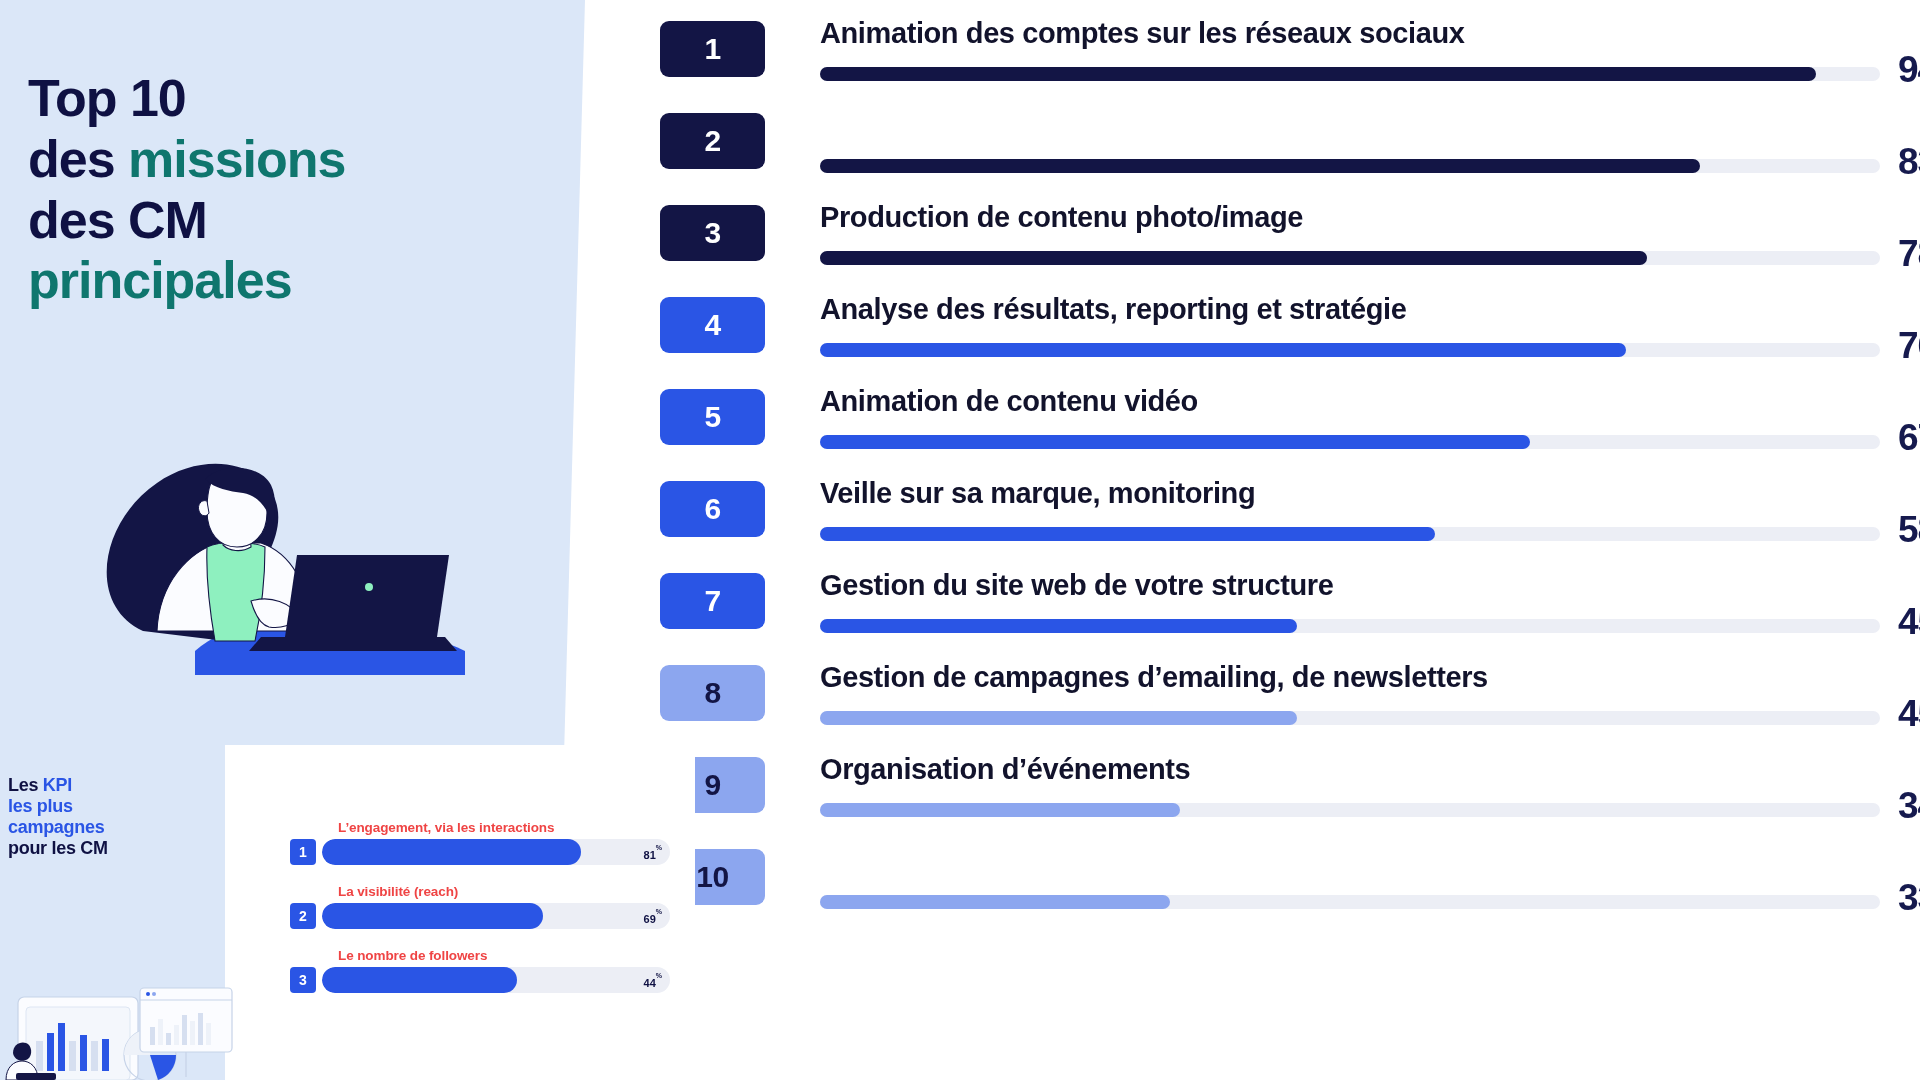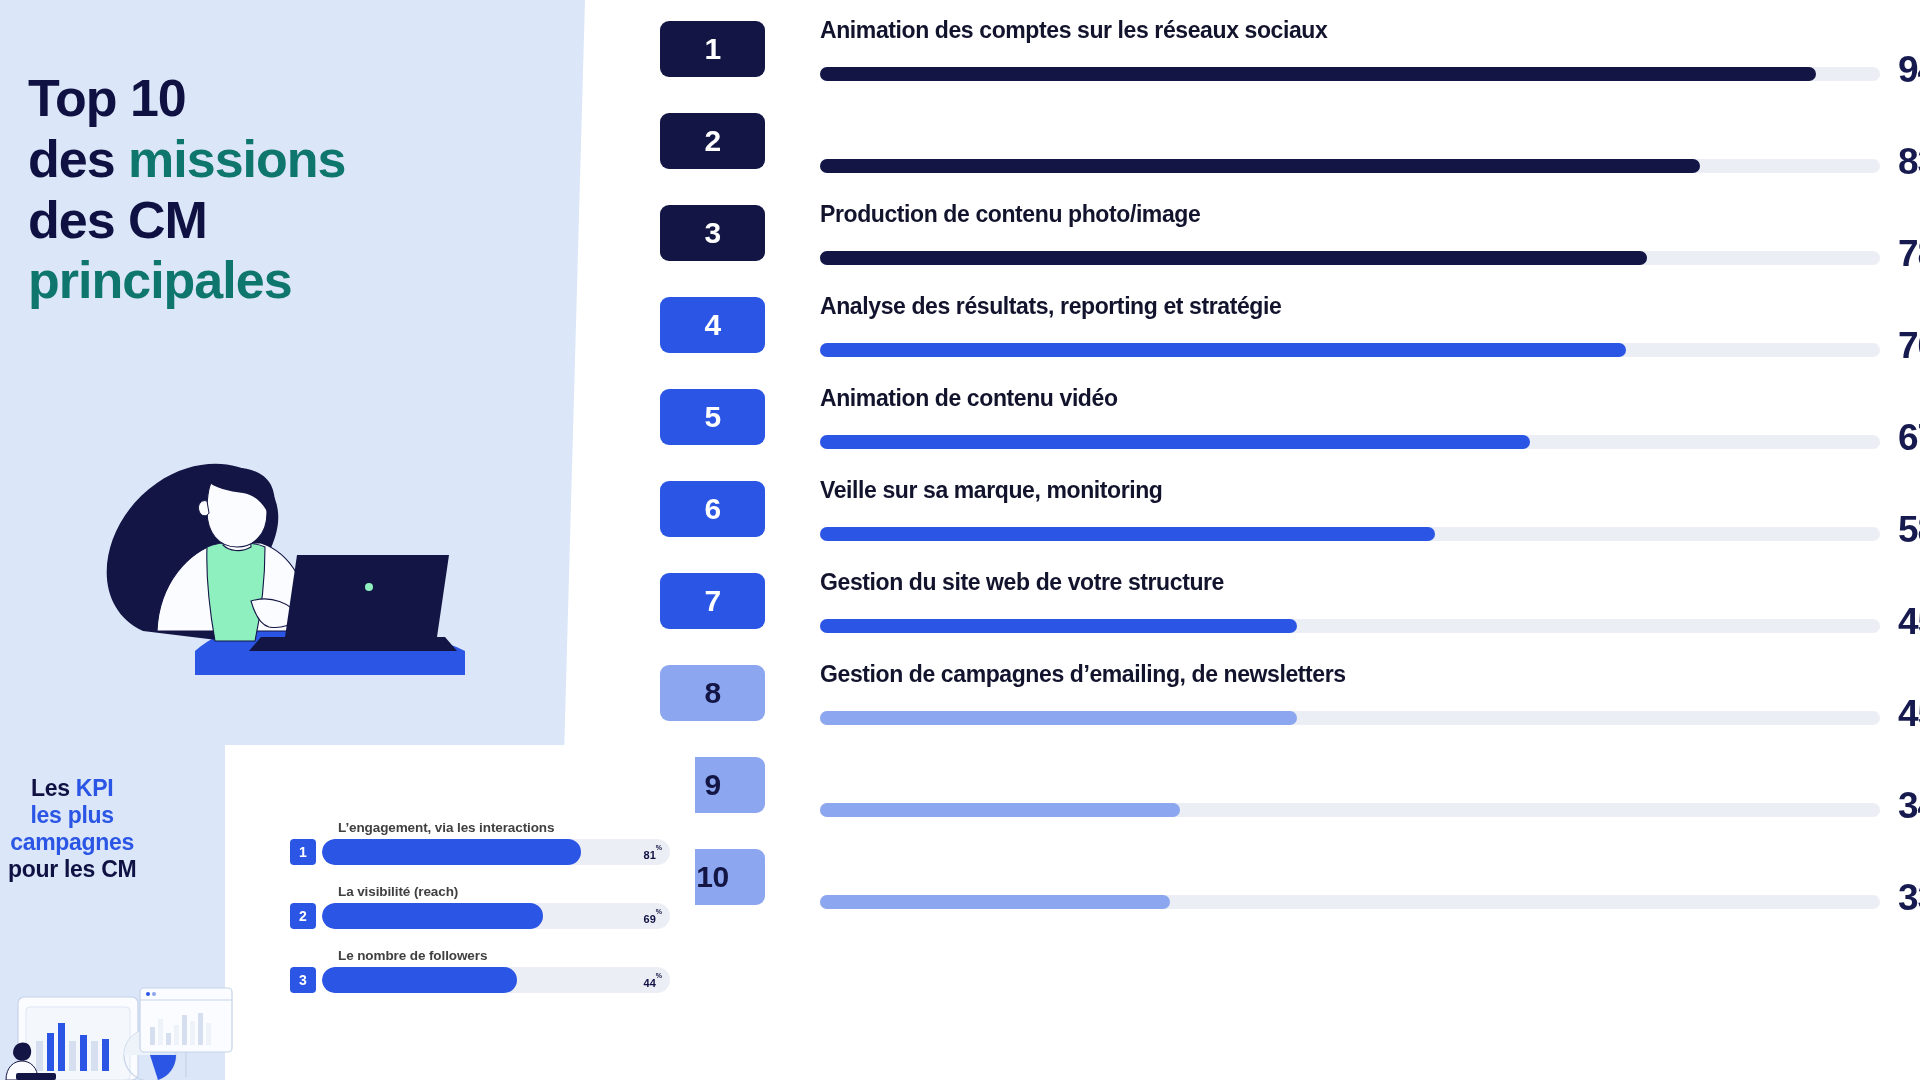--- a/index.html
+++ b/index.html
@@ -27,31 +27,31 @@
     z-index:4;
     font-size:52px;line-height:1.17;font-weight:700;
     letter-spacing:-1px;
     color:#0f1143;
   }
   #title .accent{color:#0f766e;}
 
   
   #kpi-head{
     position:absolute;left:8px;top:775px;z-index:5;
-    font-size:23px;line-height:1.17;font-weight:700;
-    color:#0f1143;letter-spacing:-.3px;text-align:center;
+    font-size:18px;line-height:1.17;font-weight:700;
+    color:#0f1143;letter-spacing:-.3px;
   }
   #kpi-head .accent{color:#2a55e5;}
 
   #kpi-card{
     position:absolute;left:290px;top:820px;width:380px;z-index:6;
   }
   .kpi-row{margin-bottom:19px;}
   .kpi-label{
-    font-size:13.5px;font-weight:700;color:#404040;
+    font-size:13.5px;font-weight:700;color:#ef4444;
     margin-left:48px;margin-bottom:4px;letter-spacing:-.1px;
   }
   .kpi-bar-line{display:flex;align-items:center;}
   .kpi-badge{
     width:26px;height:26px;border-radius:4px;background:#2a55e5;
     color:#ffffff;font-size:14px;font-weight:700;
     display:flex;align-items:center;justify-content:center;
     flex:0 0 auto;margin-right:6px;
   }
   .kpi-track{
@@ -82,21 +82,21 @@
     width:105px;height:56px;border-radius:9px;
     display:flex;align-items:center;justify-content:center;
     font-size:30px;font-weight:700;
     letter-spacing:-.5px;
   }
   .badge.dark{background:#131545;color:#ffffff;}
   .badge.mid{background:#2a55e5;color:#ffffff;}
   .badge.light{background:#8ca6ef;color:#131545;}
   .row-label{
     position:absolute;left:160px;top:-4px;
-    font-size:23px;font-weight:700;color:#12132c;
+    font-size:29px;font-weight:700;color:#12132c;
     letter-spacing:-.4px;white-space:nowrap;
   }
   .track{
     position:absolute;left:160px;top:46px;
     width:1060px;height:14px;border-radius:7px;background:#eceef5;
   }
   .fill{position:absolute;left:0;top:0;height:14px;border-radius:7px;}
   .fill.dark{background:#131545;}
   .fill.mid{background:#2a55e5;}
   .fill.light{background:#8ca6ef;}
@@ -303,20 +303,21 @@
       <div class="row-label">Gestion de campagnes d’emailing, de newsletters</div>
       <div class="track">
         <div class="fill light" style="width:477px"></div>
       </div>
       <div class="pct"><span>45</span></div>
     </div>
     <div class="row" style="top: 757px;">
       <div class="badge light">
         <span>9</span>
       </div>
+      <div class="row-label">Organisation d’événements</div>
       <div class="track">
         <div class="fill light" style="width:360.40000000000003px"></div>
       </div>
       <div class="pct"><span>34</span></div>
     </div>
     <div class="row" style="top: 849px;">
       <div class="badge light">
         <span>10</span>
       </div>
       <div class="track">

